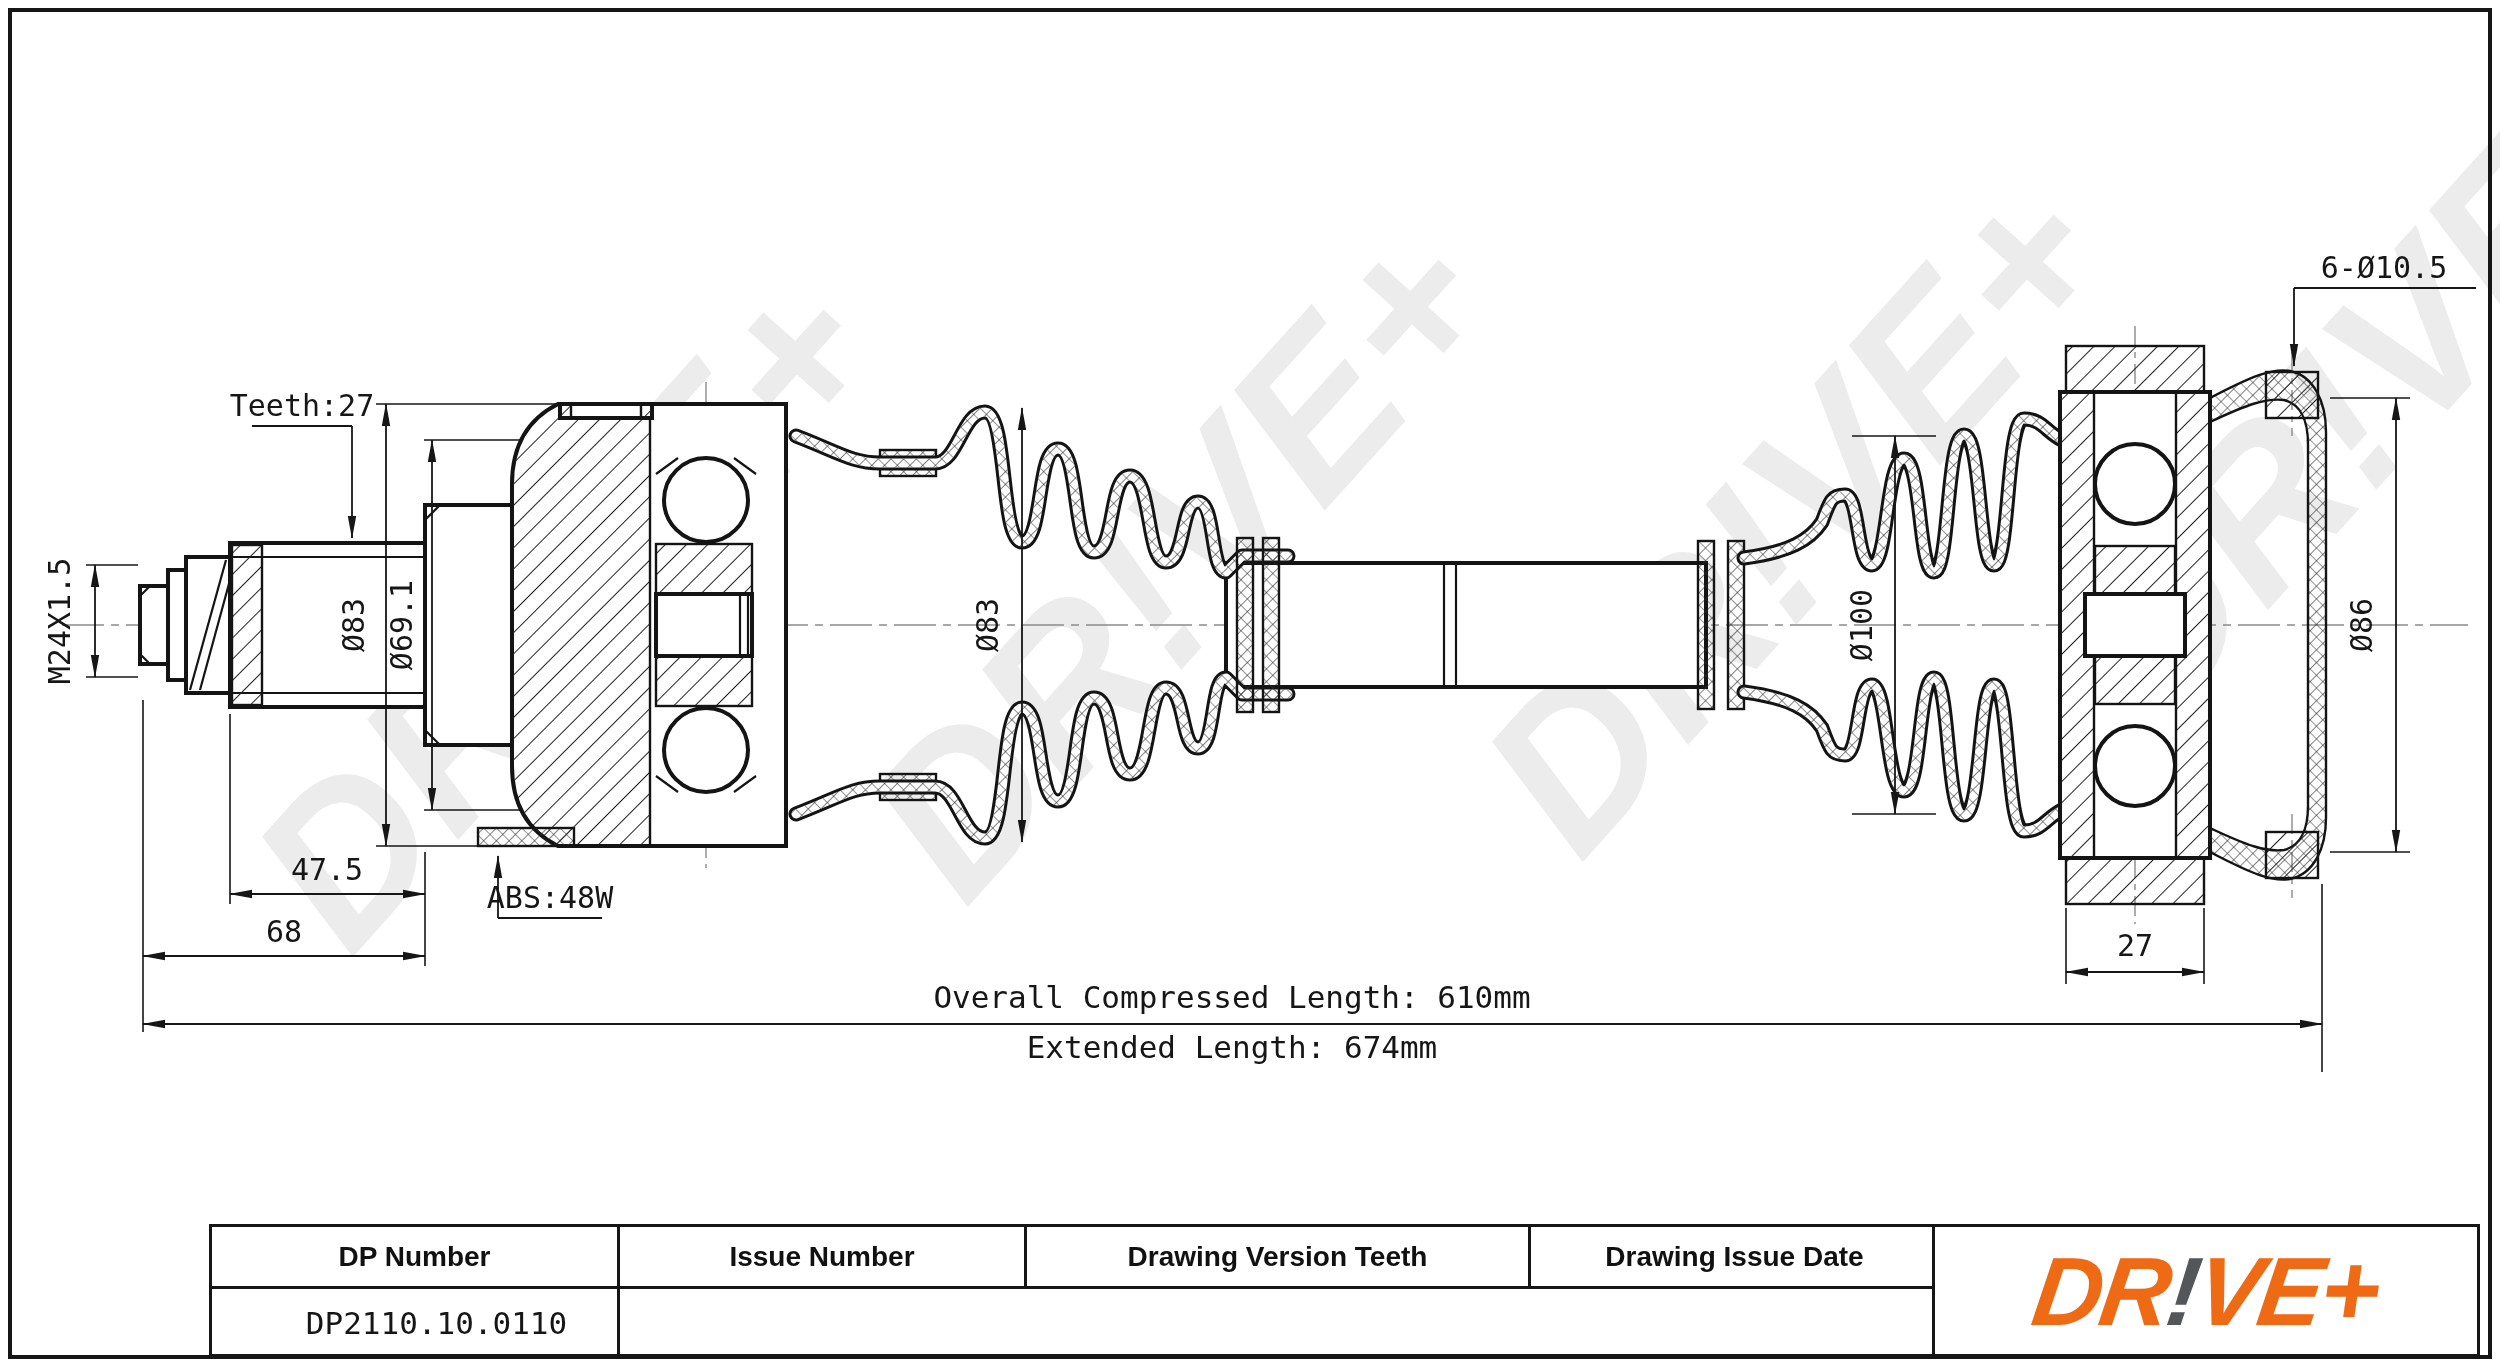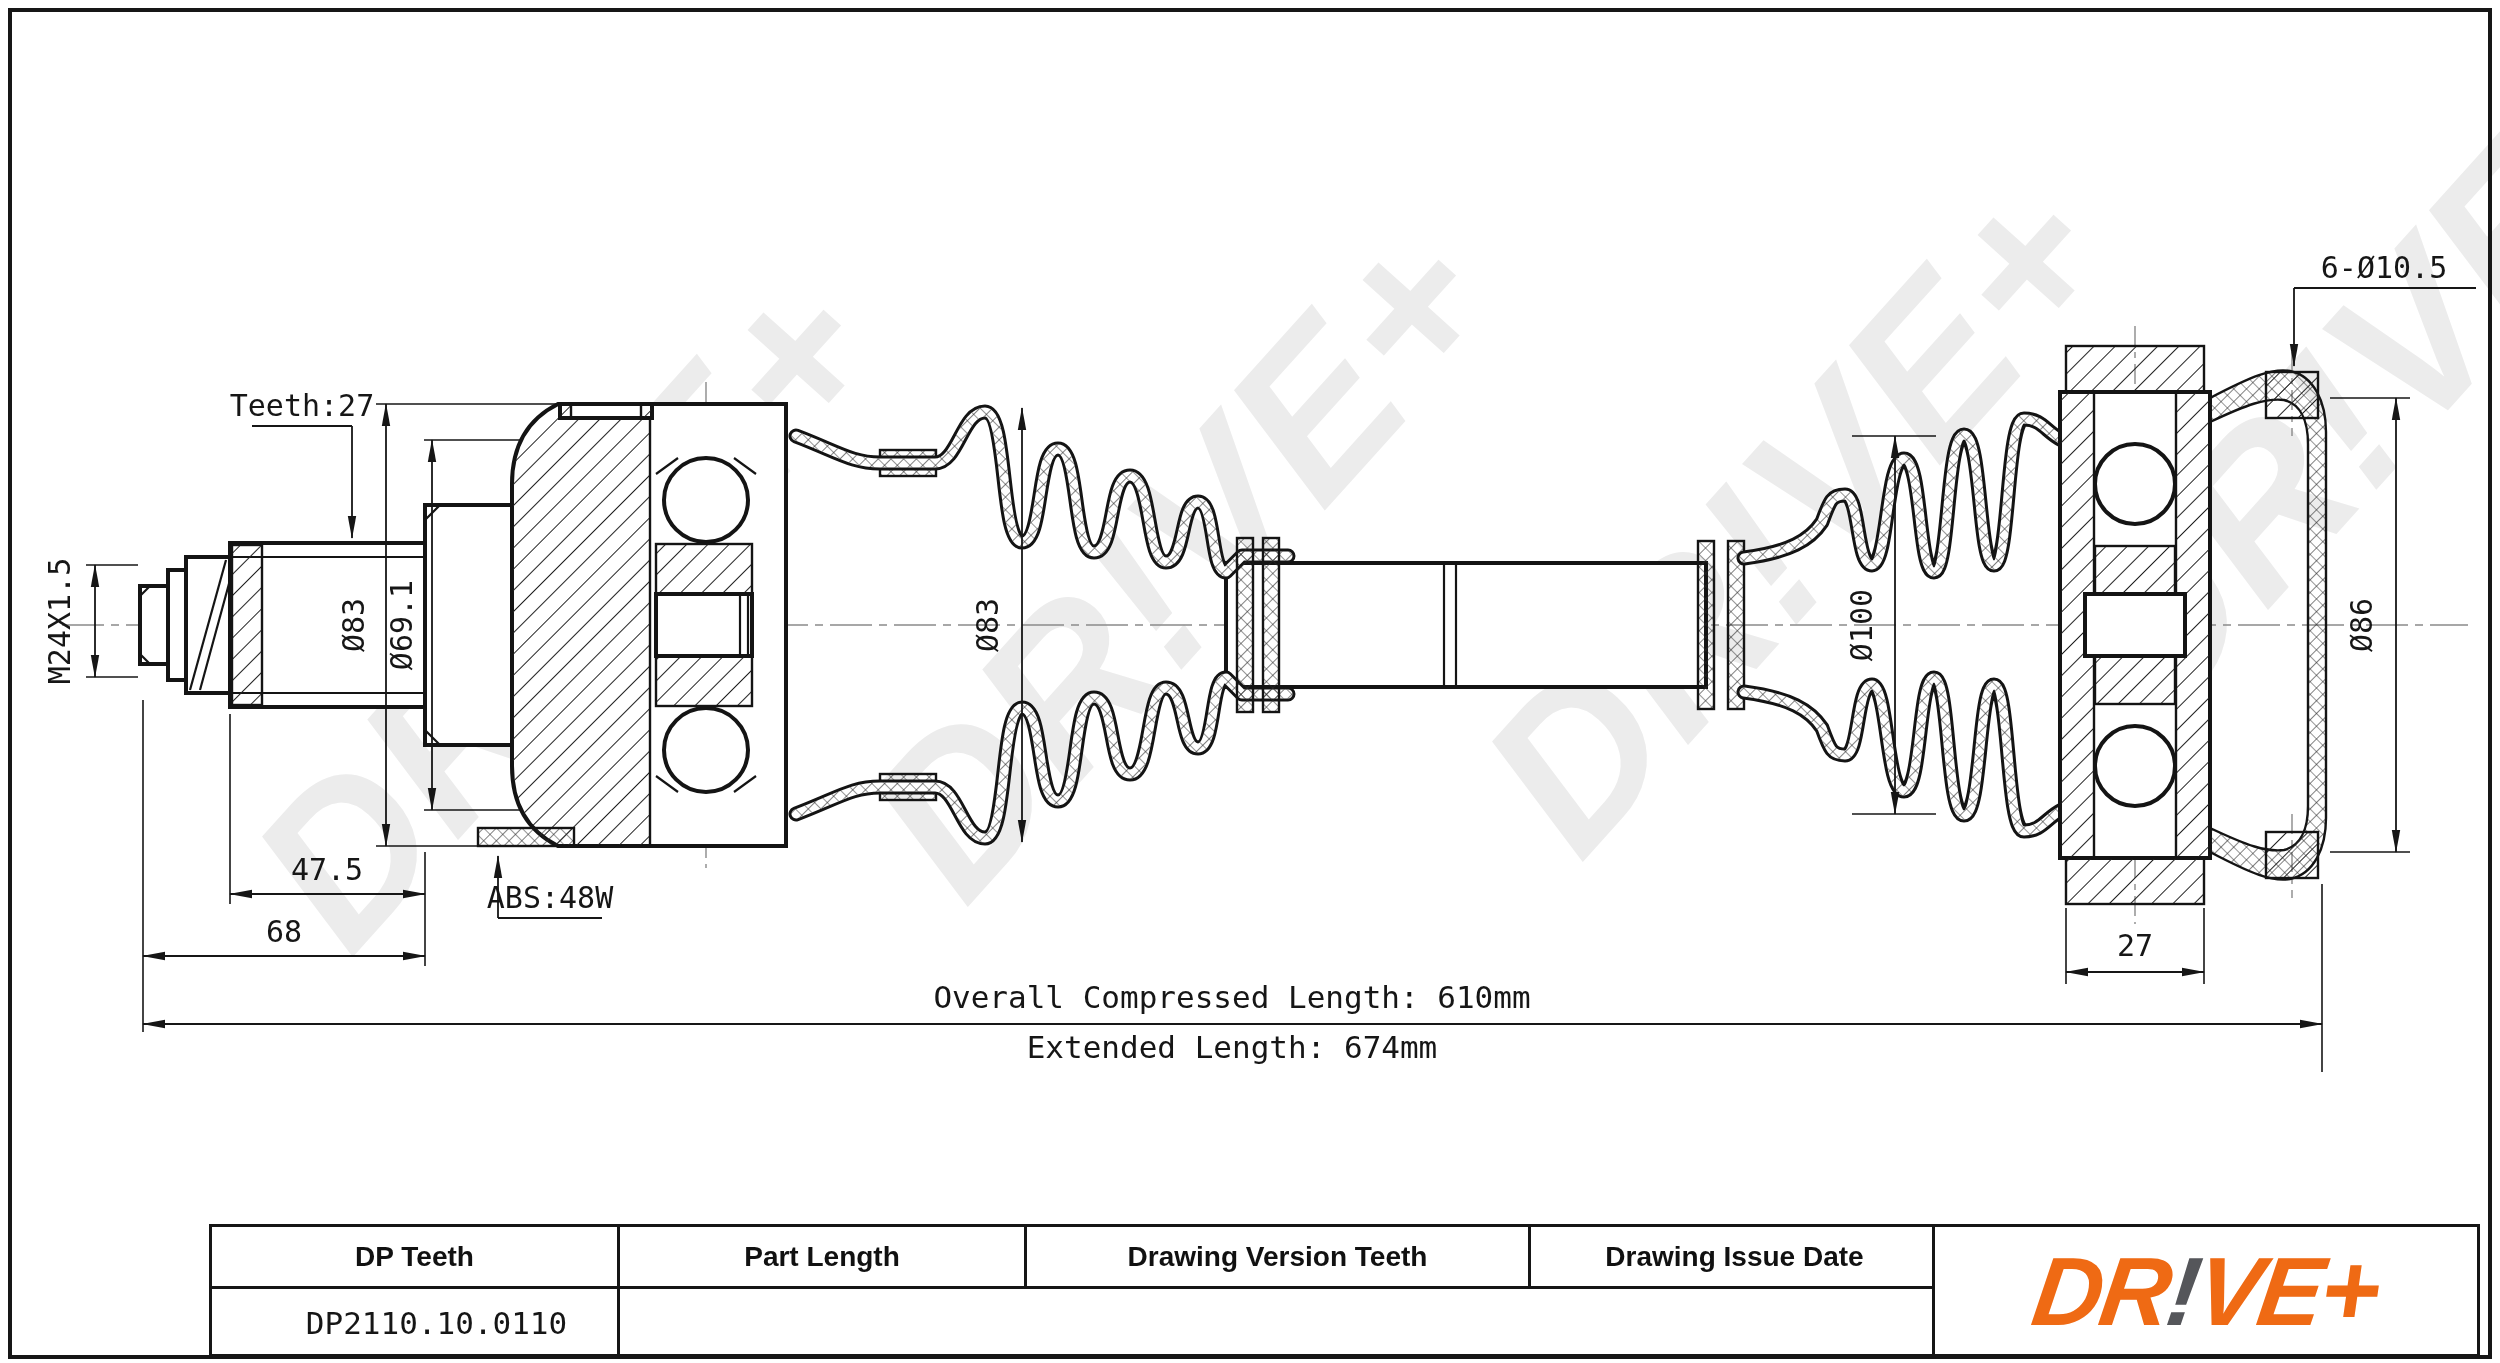--- a/index.html
+++ b/index.html
@@ -231,22 +231,22 @@
 
     <line class="ext" x1="2322" y1="884" x2="2322" y2="1072"></line>
     <line class="dim" x1="143" y1="1024" x2="2322" y2="1024" marker-start="url(#arr)" marker-end="url(#arr)"></line>
     <text class="cadBig" x="1232" y="1008" text-anchor="middle">Overall Compressed Length: 610mm</text>
     <text class="cadBig" x="1232" y="1058" text-anchor="middle">Extended Length: 674mm</text>
   </g>
 </svg>
 
 
 <div class="tblock">
-  <div class="tcell thead">DP Teeth</div>
-  <div class="tcell thead">Part Length</div>
+  <div class="tcell thead">DP Number</div>
+  <div class="tcell thead">Issue Number</div>
   <div class="tcell thead">Drawing Version Teeth</div>
   <div class="tcell thead">Drawing Issue Date</div>
   <div class="tcell tval vrow">DP2110.10.0110</div>
 </div>
 
 <div class="logobox">
   <div class="logo"><span class="or">DR</span><span class="bang">!</span><span class="or">VE</span><span class="plus">+</span></div>
 </div>
 
 </div>

